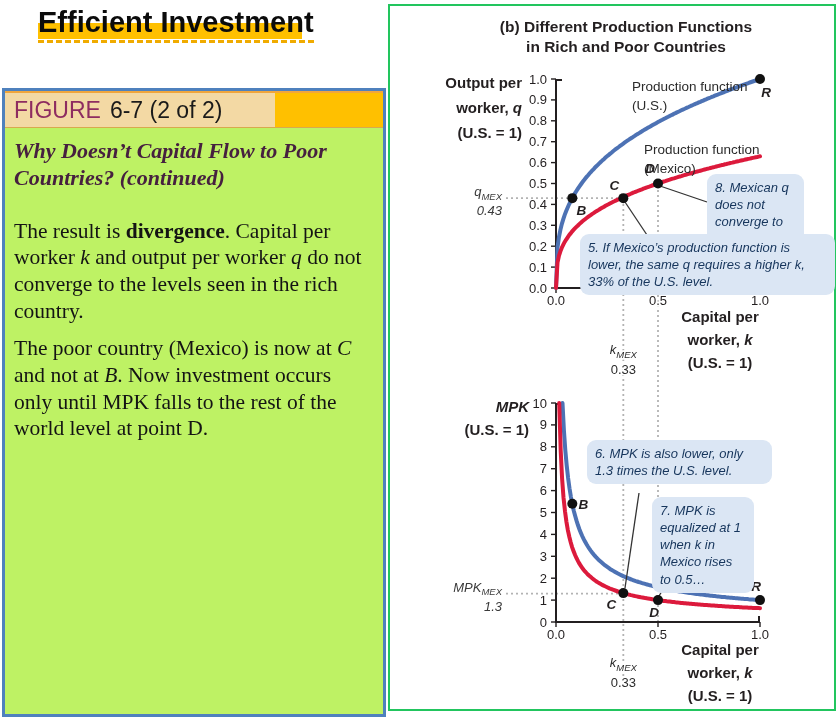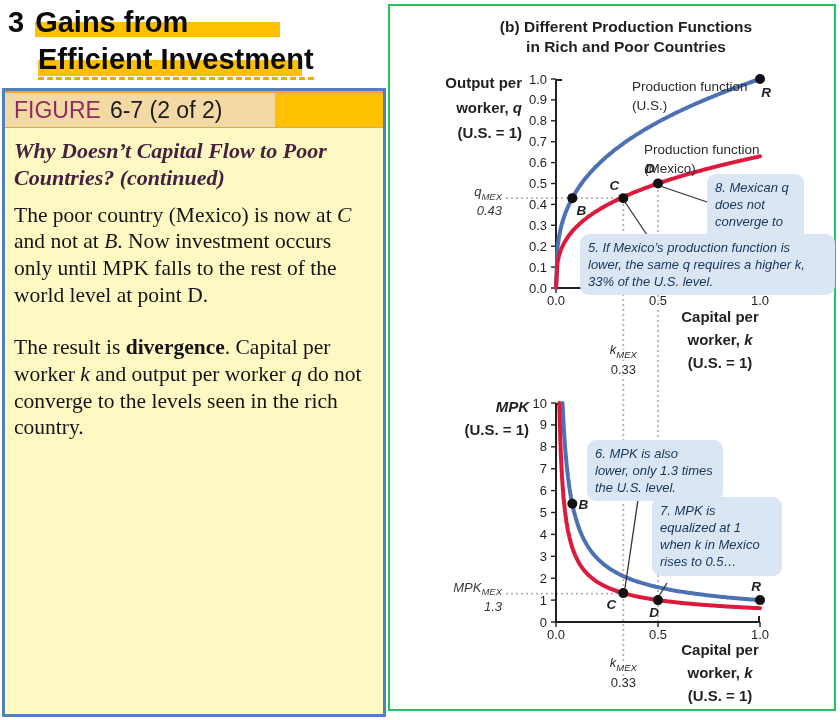--- a/index.html
+++ b/index.html
@@ -12,21 +12,21 @@
   .title-num{margin-right:11px;}
   .hl1{background-image:linear-gradient(180deg,rgba(0,0,0,0) 50%,#ffc000 50%,#ffc000 96%,rgba(0,0,0,0) 96%);
        padding-right:92px;}
   .title-line2{margin-left:30px;}
   .hl2{background-image:linear-gradient(180deg,rgba(0,0,0,0) 50%,#ffc000 50%,#ffc000 96%,rgba(0,0,0,0) 96%);
        background-size:264px 100%;background-repeat:no-repeat;
        border-bottom:3px dashed #f0ab00;padding-bottom:2px;}
 
   
   .sidebar{position:absolute;left:2px;top:88px;width:378px;height:623px;
-           background:#fef9c3;border:3px solid #4f81bd;}
+           background:#bef264;border:3px solid #4f81bd;}
   .figure-header{height:37px;display:flex;align-items:center;box-sizing:border-box;
         background:linear-gradient(90deg,#f3d9a4 0,#f3d9a4 71.5%,#ffc000 71.5%,#ffc000 100%);
         border-bottom:1px solid #d8a94e;border-top:2px solid #f0a63c;
         font-size:23px;padding-left:9px;}
   .fig-word{color:#8e2c60;margin-right:9px;}
   .fig-num{color:#1a1a1a;}
   .sidebar-body{padding:7px 9px 0 9px;font-family:"Liberation Serif",serif;color:#141414;}
   .sb-heading{font-weight:bold;color:#46203f;font-size:22px;margin:3px 0 10px 0;line-height:1.22;font-style:italic;}
   .sb-para{font-size:21.5px;margin:0 0 11px 0;line-height:1.24;}
   .sb-gap{margin-top:26px;}
@@ -38,37 +38,34 @@
   .callout{position:absolute;background:#dbe6f4;color:#16355c;font-style:italic;
            font-size:13px;line-height:1.32;padding:5px 8px;border-radius:9px;
            box-sizing:border-box;}
 </style>
 </head>
 <body>
 
 <div class="slide">
 
   <div class="slide-title">
-    <div class="title-line1">
-      <span class="title-num">3</span><span class="hl1">Gains from</span>
-    </div>
     <div class="title-line2">
       <span class="hl2">Efficient Investment</span>
     </div>
   </div>
 
   <div class="sidebar">
     <div class="figure-header">
       <span class="fig-word">FIGURE</span>
       <span class="fig-num">6-7 (2 of 2)</span>
     </div>
     <div class="sidebar-body">
       <p class="sb-heading">Why Doesn’t Capital Flow to Poor Countries? (continued)</p>
+      <p class="sb-para sb-gap">The result is <b>divergence</b>. Capital per worker <i>k</i> and output per worker <i>q</i> do not converge to the levels seen in the rich country.</p>
       <p class="sb-para">The poor country (Mexico) is now at <i>C</i> and not at <i>B</i>. Now investment occurs only until MPK falls to the rest of the world level at point D.</p>
-      <p class="sb-para sb-gap">The result is <b>divergence</b>. Capital per worker <i>k</i> and output per worker <i>q</i> do not converge to the levels seen in the rich country.</p>
     </div>
   </div>
 
   <div class="figure-panel">
     <svg id="figure-svg" width="444" height="703" font-family="Liberation Sans, sans-serif">
         <line x1="233.32" y1="193" x2="233.32" y2="682" stroke="#b3b3b3" stroke-width="1.8" stroke-dasharray="2 3"></line>
         <line x1="268" y1="179" x2="268" y2="616" stroke="#b3b3b3" stroke-width="1.8" stroke-dasharray="2 3"></line>
         <text x="236" y="26" text-anchor="middle" font-size="15.5" fill="#231f20" style="white-space:pre" font-weight="bold"><tspan>(b) Different Production Functions</tspan></text>
         <text x="236" y="46" text-anchor="middle" font-size="15.5" fill="#231f20" style="white-space:pre" font-weight="bold"><tspan>in Rich and Poor Countries</tspan></text>
         <line x1="116" y1="192.13" x2="233.32" y2="192.13" stroke="#b3b3b3" stroke-width="1.8" stroke-dasharray="2 3"></line>
@@ -177,18 +174,18 @@
         <text x="233.32" y="681" text-anchor="middle" font-size="13" fill="#2b2b2b" style="white-space:pre" stroke="#fff" stroke-width="3.5" paint-order="stroke" stroke-linejoin="round"><tspan>0.33</tspan></text>
         <text x="139" y="406" text-anchor="end" font-size="15" fill="#231f20" style="white-space:pre" font-weight="bold"><tspan font-style="italic">MPK</tspan></text>
         <text x="139" y="429" text-anchor="end" font-size="15" fill="#231f20" style="white-space:pre" font-weight="bold"><tspan>(U.S. = 1)</tspan></text>
         <text x="330" y="649" text-anchor="middle" font-size="15" fill="#231f20" style="white-space:pre" font-weight="bold" stroke="#fff" stroke-width="3.5" paint-order="stroke" stroke-linejoin="round"><tspan>Capital per</tspan></text>
         <text x="330" y="672" text-anchor="middle" font-size="15" fill="#231f20" style="white-space:pre" font-weight="bold" stroke="#fff" stroke-width="3.5" paint-order="stroke" stroke-linejoin="round"><tspan>worker, </tspan><tspan font-style="italic">k</tspan></text>
         <text x="330" y="695" text-anchor="middle" font-size="15" fill="#231f20" style="white-space:pre" font-weight="bold" stroke="#fff" stroke-width="3.5" paint-order="stroke" stroke-linejoin="round"><tspan>(U.S. = 1)</tspan></text>
       </svg>
     <div id="callout-layer">
         <div class="callout" style="left: 317px; top: 168px; width: 97px;">8. Mexican q does not converge to 1.</div>
         <div class="callout" style="left: 190px; top: 228px; width: 255px;">5. If Mexico’s production function is lower, the same q requires a higher k, 33% of the U.S. level.</div>
-        <div class="callout" style="left: 197px; top: 434px; width: 136px;">6. MPK is also lower, only 1.3 times the U.S. level.</div>
-        <div class="callout" style="left: 262px; top: 491px; width: 130px;">7. MPK is equalized at 1 when k in Mexico rises to 0.5…</div>
+        <div class="callout" style="left: 197px; top: 434px; width: 185px;">6. MPK is also lower, only 1.3 times the U.S. level.</div>
+        <div class="callout" style="left: 262px; top: 491px; width: 102px;">7. MPK is equalized at 1 when k in Mexico rises to 0.5…</div>
       </div>
   </div>
 
 </div>
 
 </body></html>

